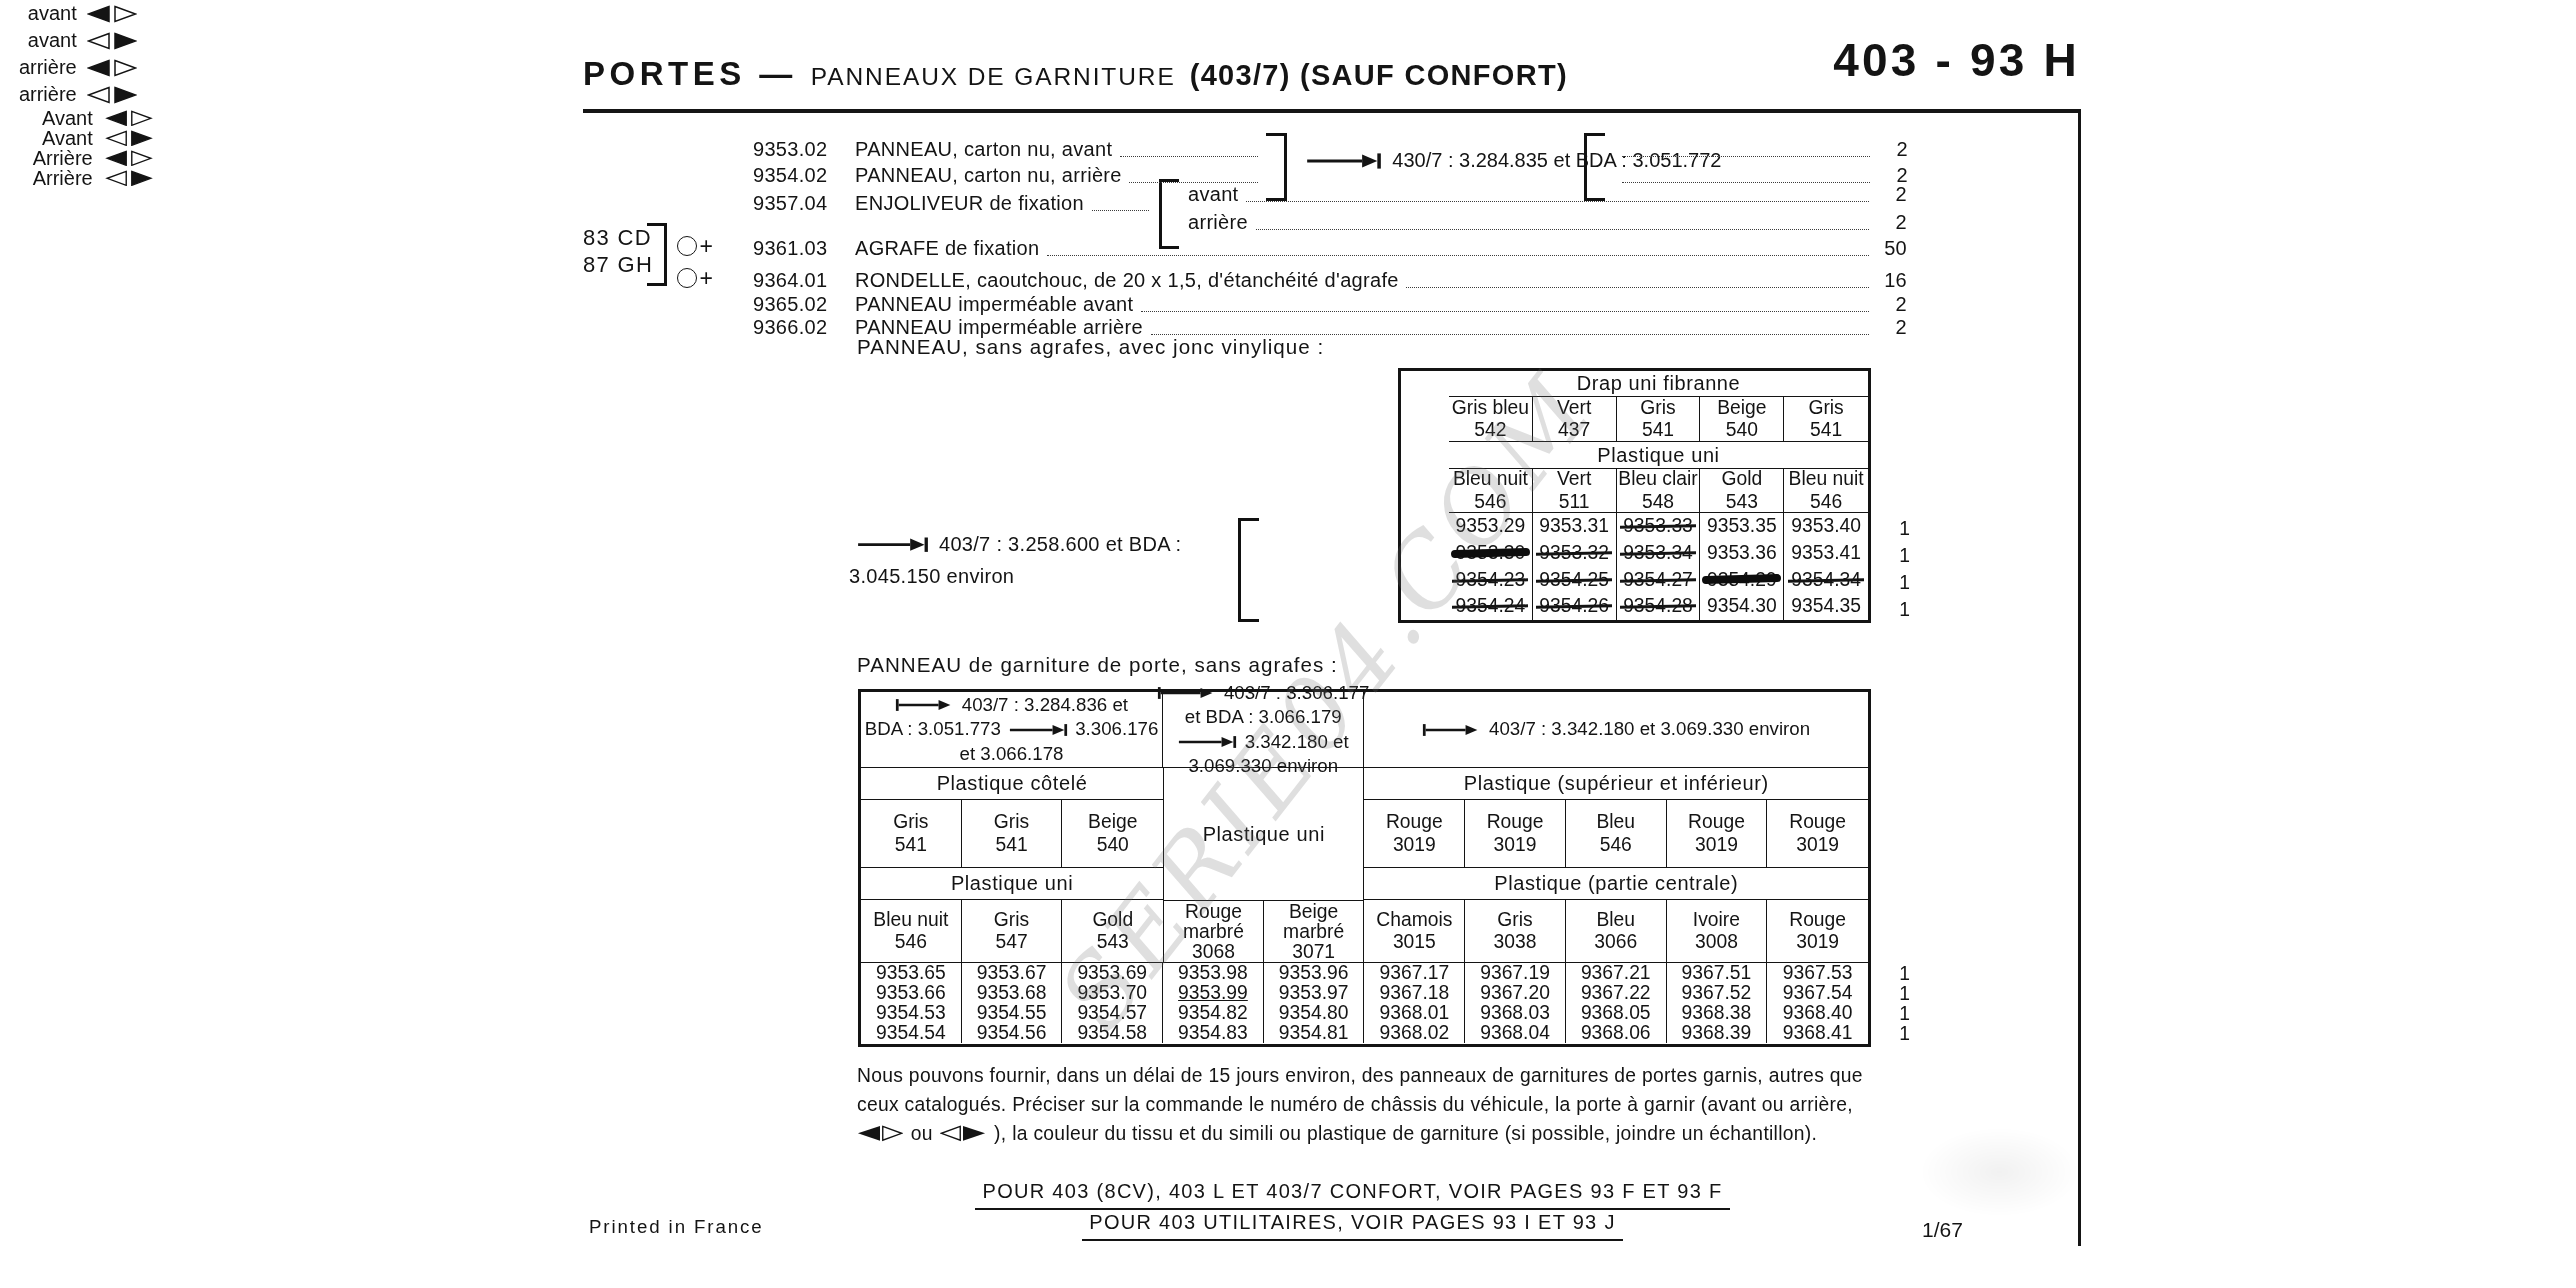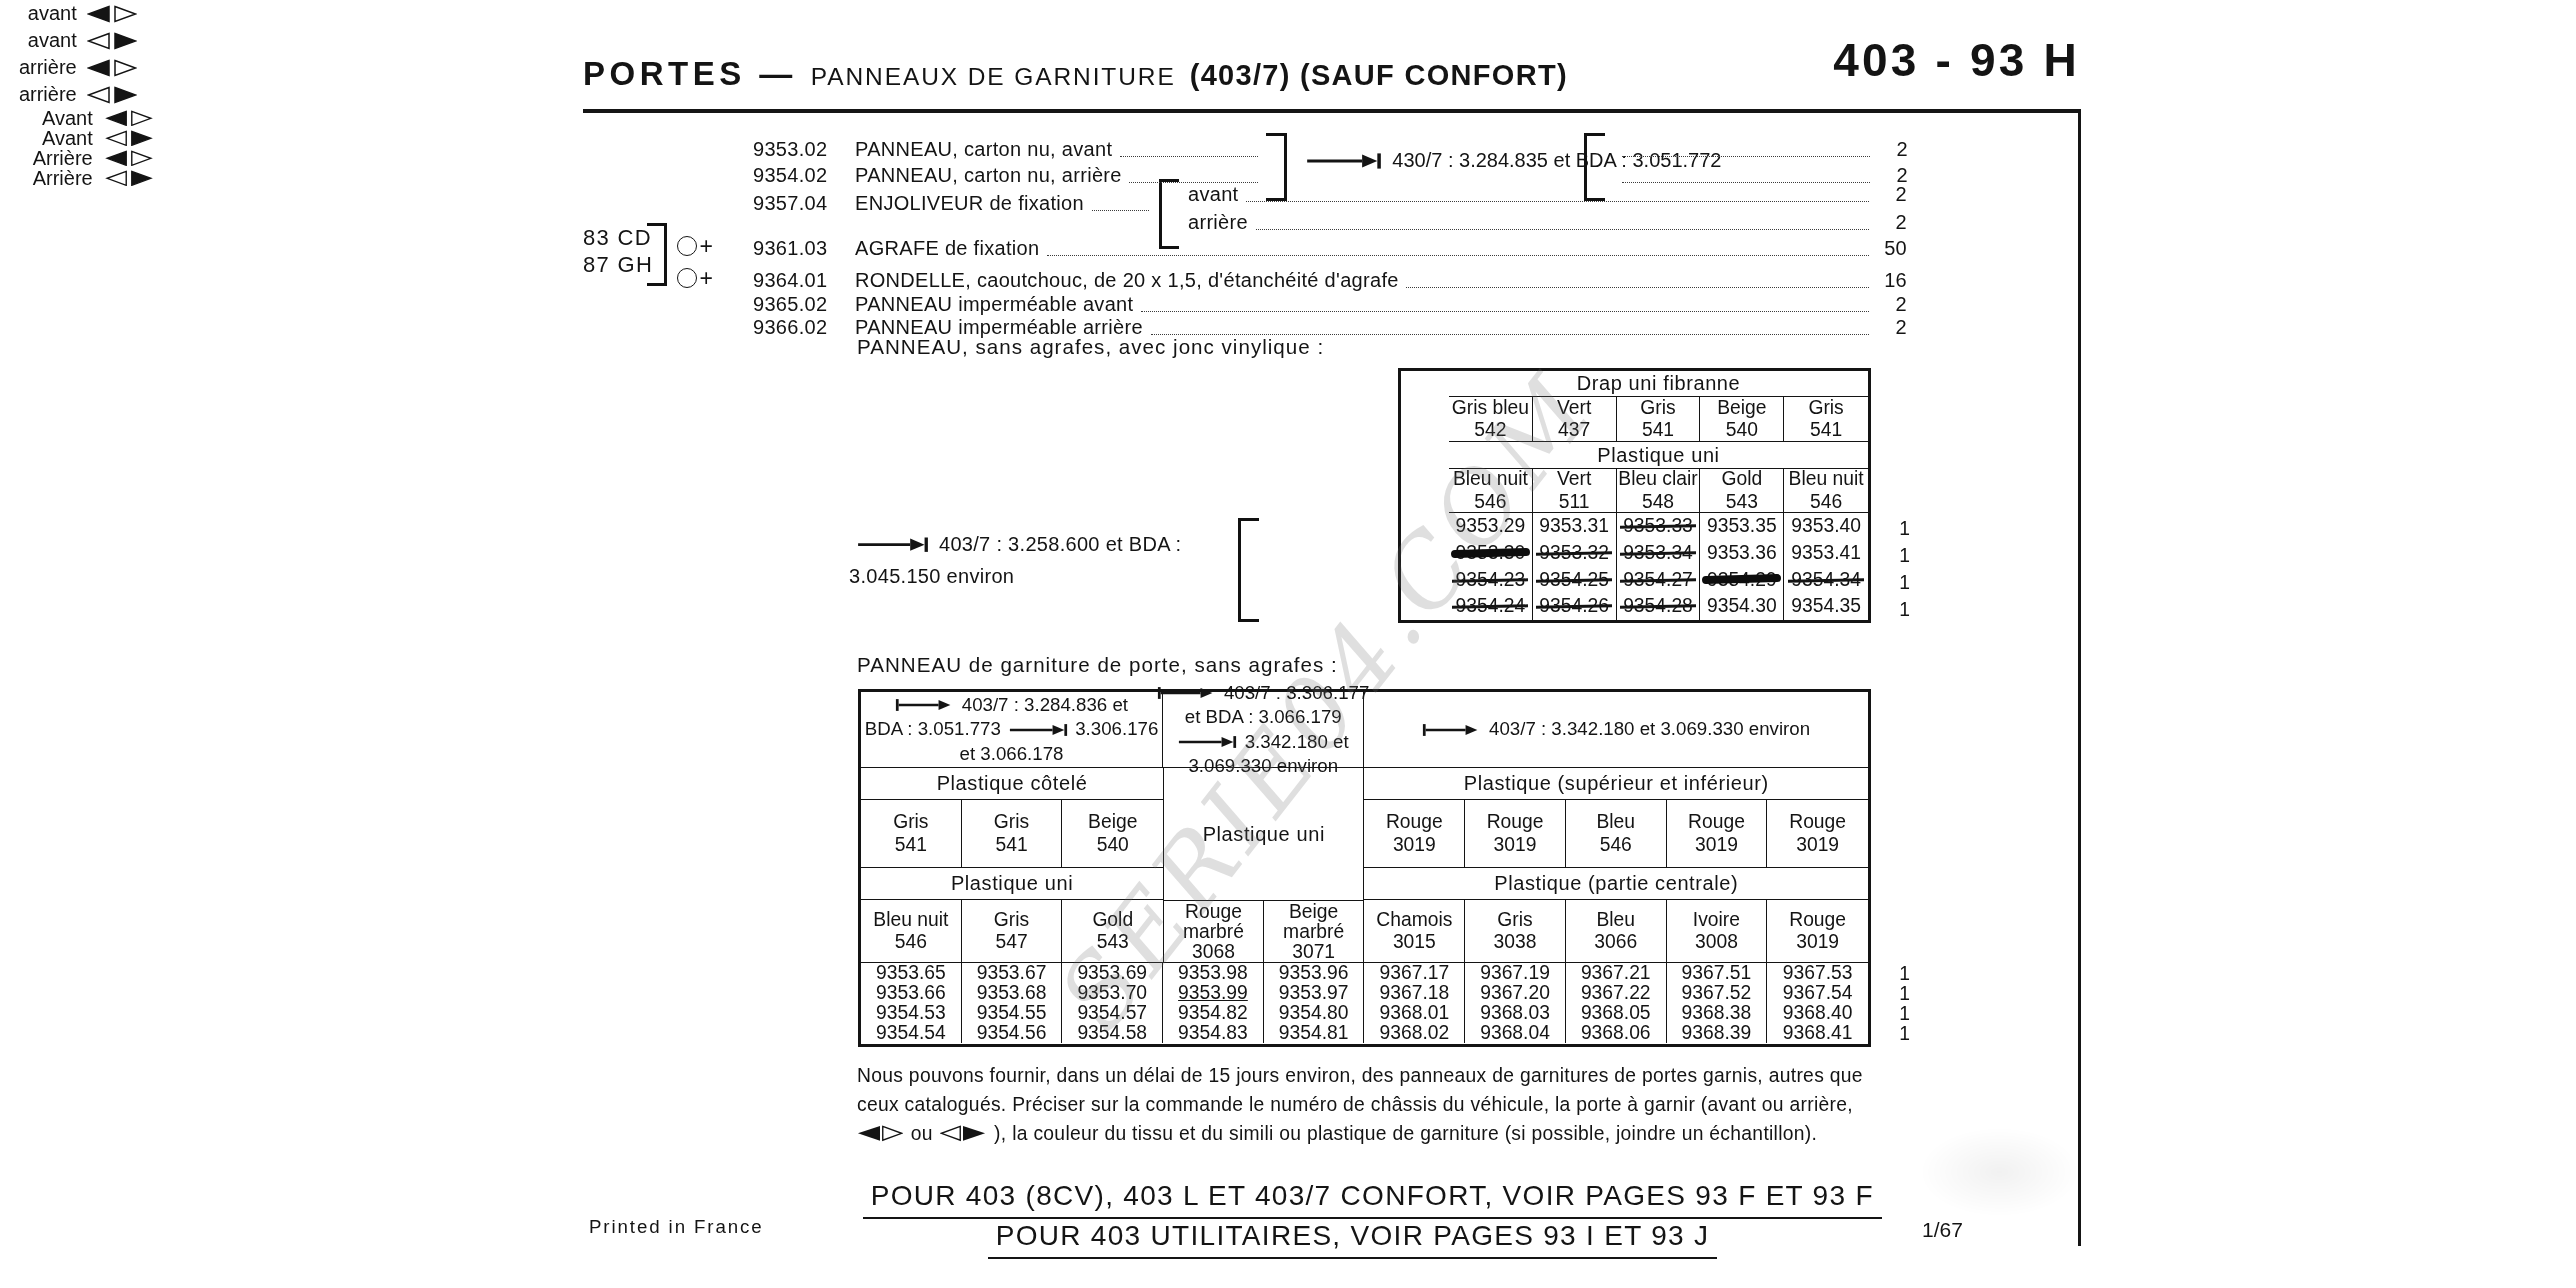--- a/index.html
+++ b/index.html
@@ -46,21 +46,21 @@
   .rl svg{margin-left:10.3px;flex:none;}
   .qcol{position:absolute;text-align:right;font-size:19.3px;}
   .qcol div{display:flex;align-items:center;justify-content:flex-end;}
   
   #t1-note{position:absolute;left:849px;top:533px;font-size:20px;letter-spacing:0.3px;}
   #t1-note .nline1{display:flex;align-items:center;gap:10.3px;margin-left:7.7px;}
   #t1-note .nline2{margin-top:9px;}
   #paragraph{position:absolute;left:857px;top:1061px;width:1043px;font-size:19.3px;letter-spacing:0.3px;line-height:29px;}
   #paragraph .p3{display:flex;align-items:center;gap:7.7px;white-space:nowrap;}
   #footer-block{position:absolute;left:863px;top:1180px;width:979px;text-align:center;}
-  .fline{display:inline-block;font-size:28px;letter-spacing:1.3px;border-bottom:2.6px solid #141414;padding:0 7.7px 4.5px 7.7px;white-space:nowrap;}
+  .fline{display:inline-block;font-size:20px;letter-spacing:1.3px;border-bottom:2.6px solid #141414;padding:0 7.7px 4.5px 7.7px;white-space:nowrap;}
   #footer-line2-wrap{margin-top:1.9px;}
   #printed{position:absolute;left:589px;top:1216px;font-size:18.7px;letter-spacing:1.9px;}
   #issue{position:absolute;left:1922px;top:1218px;width:84px;font-size:21px;}
   #watermark{position:absolute;left:921px;top:386px;width:811px;height:631px;display:flex;align-items:center;justify-content:center;
              pointer-events:none;z-index:6;}
   #watermark span{font-family:"DejaVu Serif",serif;font-style:italic;font-size:97px;letter-spacing:6.4px;
              color:rgba(110,110,110,0.22);transform:rotate(-52deg);white-space:nowrap;}
   #smudge{position:absolute;left:1919px;top:1127px;width:161px;height:90px;
           background:radial-gradient(ellipse at center,rgba(0,0,0,0.055),rgba(0,0,0,0) 70%);filter:blur(1.3px);}
   svg{display:block;}

